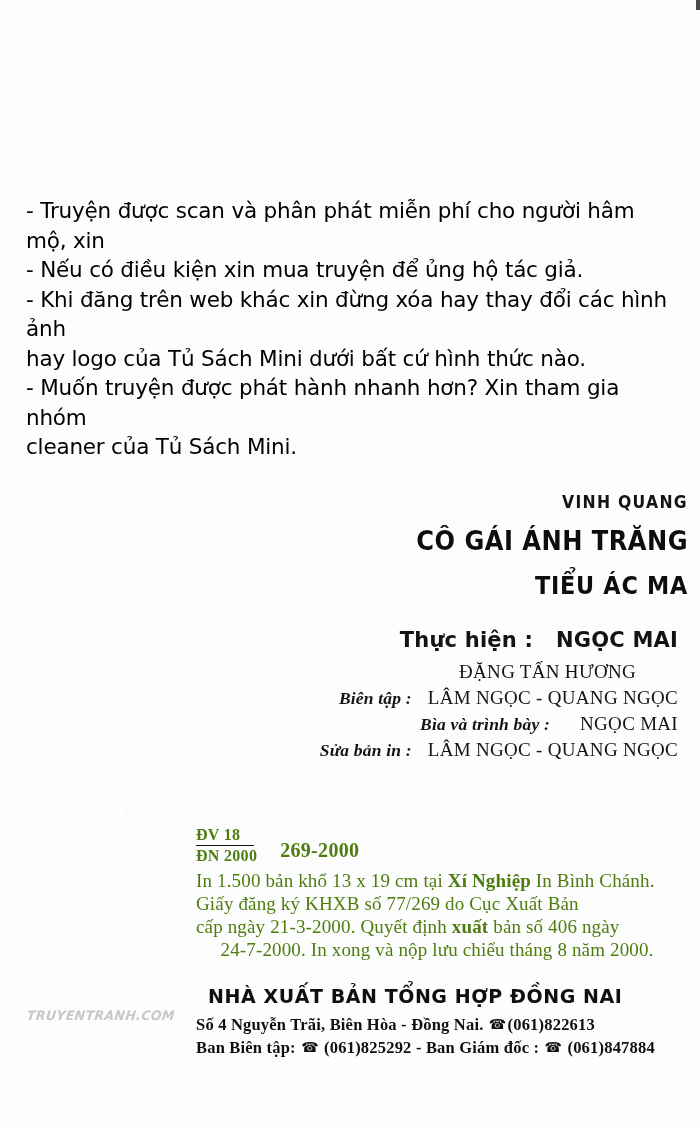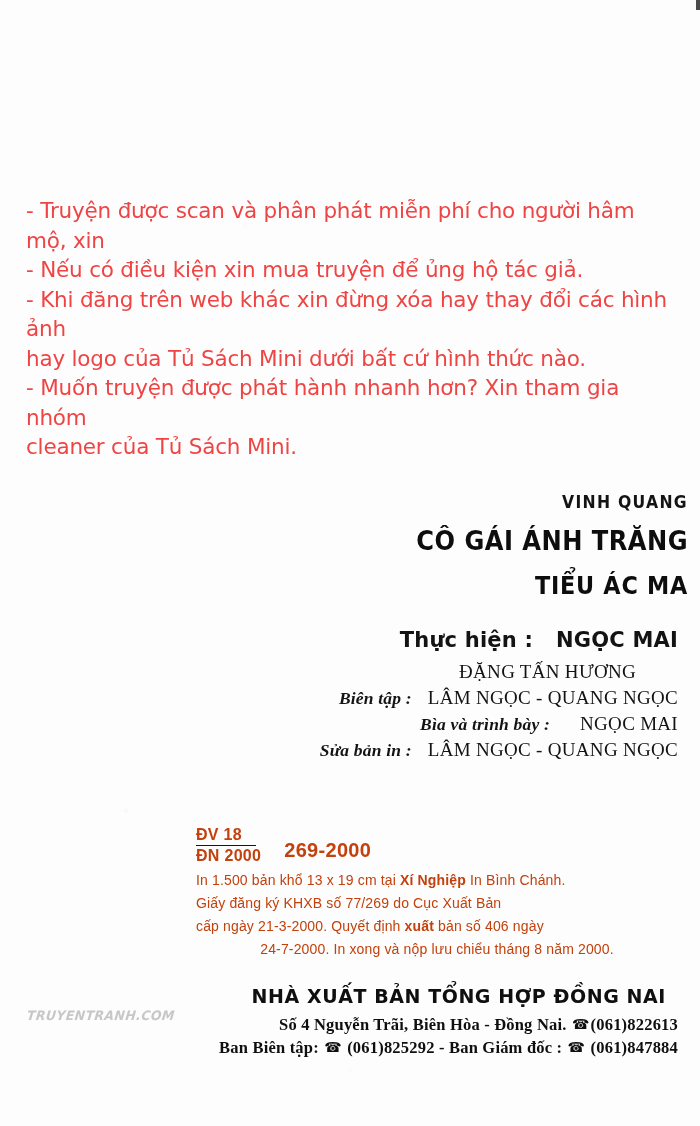--- a/index.html
+++ b/index.html
@@ -49,21 +49,21 @@
   
   .notice {
     position: absolute;
     left: 26px;
     top: 196px;
     width: 650px;
     font-family: "DejaVu Sans", "Liberation Sans", sans-serif;
     font-size: 21.5px;
     line-height: 29.5px;
     letter-spacing: -0.2px;
-    color: #ef4444;
+    color: #000000;
   }
   .notice p { margin: 0; }
 
   
   .title-block {
     position: absolute;
     right: 12px;
     top: 492px;
     width: 520px;
     text-align: right;
@@ -141,22 +141,22 @@
   }
   .gap-sm { display: inline-block; width: 8px; }
   .gap-md { display: inline-block; width: 22px; }
 
   
   .imprint {
     position: absolute;
     left: 196px;
     top: 826px;
     width: 482px;
-    font-family: Liberation Sans, sans-serif;
-    color: #c2410c;
+    font-family: Liberation Serif, serif;
+    color: #4d7c0f;
   }
   .code-line {
     display: flex;
     align-items: flex-end;
     font-weight: 700;
     font-size: 16px;
     letter-spacing: .3px;
     margin-bottom: 4px;
   }
   .fraction {
@@ -170,38 +170,38 @@
     padding: 0 14px 1px 0;
   }
   .fraction .den { padding-top: 1px; }
   .code-suffix {
     margin-left: 23px;
     padding-bottom: 3px;
     font-weight: 700;
     font-size: 20px;
   }
   .imprint-text {
-    font-size: 14px;
+    font-size: 19px;
     line-height: 23px;
     letter-spacing: .15px;
     font-weight: 500;
     text-align: justify;
   }
   .imprint-text p { margin: 0; }
   .imprint-text p:nth-child(1) { text-align: left; }
   .imprint-text p:nth-child(4) { text-align: center; }
   .b { font-weight: 700; }
 
   
   .publisher {
     position: absolute;
     left: 196px;
     top: 984px;
     width: 482px;
-    text-align: right;
+    text-align: left;
     color: #0f0f0f;
   }
   .pub-name {
     font-family: "DejaVu Sans", "Liberation Sans", sans-serif;
     font-weight: 700;
     font-size: 20px;
     letter-spacing: .6px;
     transform: scaleX(0.95);
     margin-bottom: 5px;
   }

